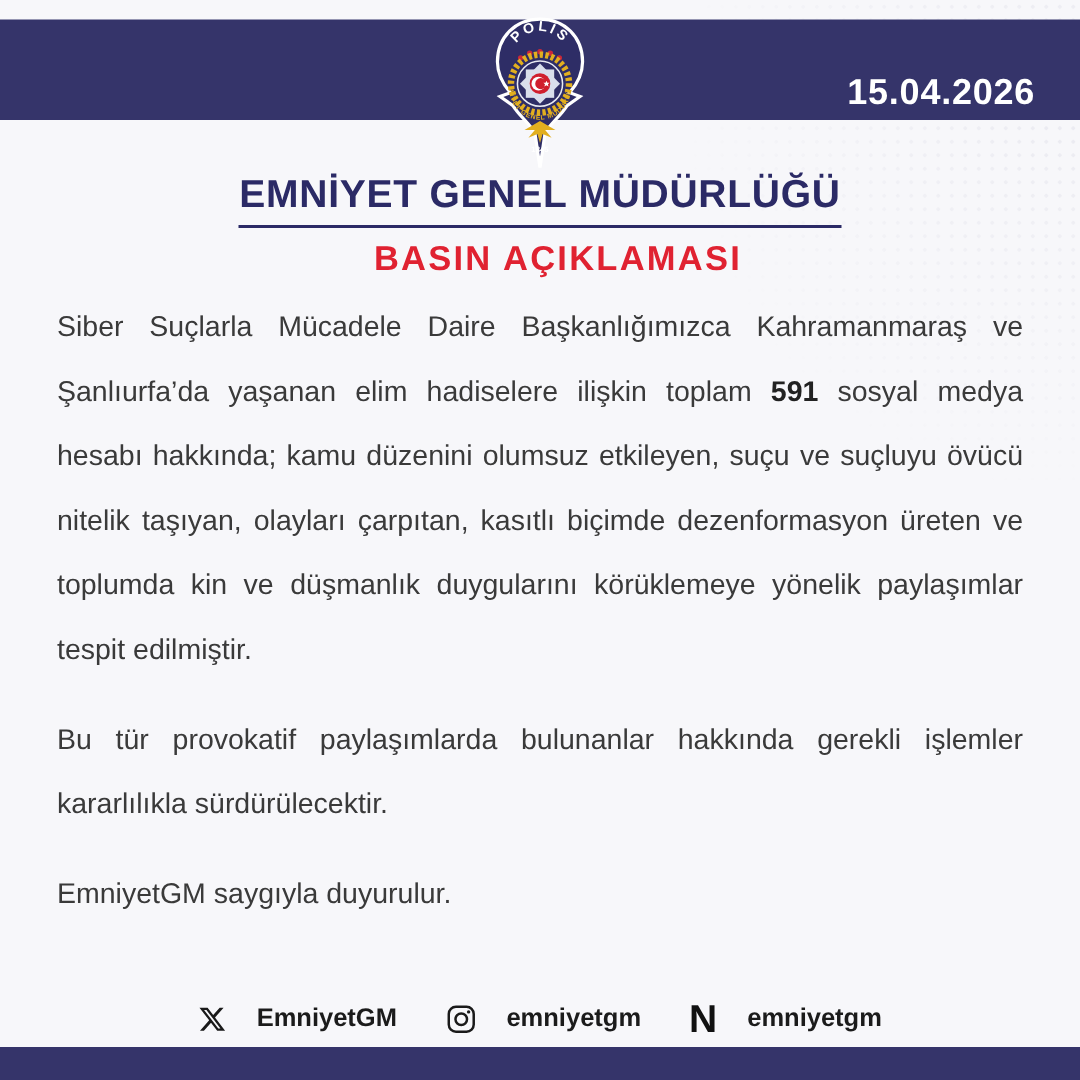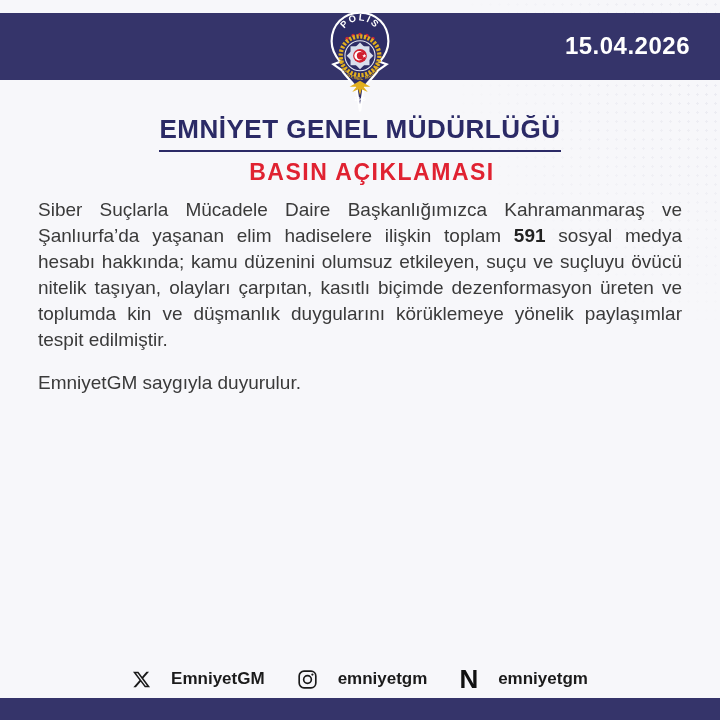--- a/index.html
+++ b/index.html
@@ -20,21 +20,21 @@
     background-size:9px 9px;
     opacity:.06;
     -webkit-mask-image:radial-gradient(circle at 100% 20%, #000 0%, transparent 75%);
     mask-image:radial-gradient(circle at 100% 20%, #000 0%, transparent 75%);
   }
   .header-band{
     position:absolute;top:13px;left:0;width:720px;height:67px;
     background:var(--navy,#35346a);
   }
   .date{
-    position:absolute;top:32px;right:30px;
+    position:absolute;top:48px;right:30px;
     color:#ffffff;font-size:24px;font-weight:bold;letter-spacing:.5px;
   }
   .emblem{
     position:absolute;top:10px;left:50%;transform:translateX(-50%);
     width:86px;height:107px;
   }
   .title-block{
     position:absolute;top:114px;left:0;width:720px;text-align:center;
   }
   .main-title{
@@ -45,21 +45,21 @@
     padding-bottom:5px;
   }
   .sub-title{
     margin-top:7px;
     color:var(--red,#e02231);
     font-size:23px;font-weight:bold;letter-spacing:1.5px;padding-left:24px;
   }
   .body-text{
     position:absolute;top:197px;left:38px;width:644px;
     color:var(--body-text,#3a3a3a);
-    font-size:19px;line-height:26px;
+    font-size:19px;line-height:43px;
     text-align:justify;
   }
   .body-text p{margin-bottom:17px;}
   .body-text .b{font-weight:bold;color:#222;}
   .footer{
     position:absolute;bottom:28px;left:0;width:720px;
     display:flex;justify-content:center;align-items:center;gap:32px;
   }
   .social{
     display:flex;align-items:center;gap:20px;
@@ -128,20 +128,21 @@
     <text x="50" y="106" font-size="6" font-weight="bold" fill="#ffffff" text-anchor="middle">1845</text>
   </svg>
 
   <div class="title-block">
     <div class="main-title">EMNİYET GENEL MÜDÜRLÜĞÜ</div>
     <div class="sub-title">BASIN AÇIKLAMASI</div>
   </div>
 
   <div class="body-text">
     <p><span>Siber Suçlarla Mücadele Daire Başkanlığımızca Kahramanmaraş ve Şanlıurfa’da yaşanan elim hadiselere ilişkin toplam </span><span class="b">591</span><span> sosyal medya hesabı hakkında; kamu düzenini olumsuz etkileyen, suçu ve suçluyu övücü nitelik taşıyan, olayları çarpıtan, kasıtlı biçimde dezenformasyon üreten ve toplumda kin ve düşmanlık duygularını körüklemeye yönelik paylaşımlar tespit edilmiştir.</span></p>
+    <p>Bu tür provokatif paylaşımlarda bulunanlar hakkında gerekli işlemler kararlılıkla sürdürülecektir.</p>
     <p>EmniyetGM saygıyla duyurulur.</p>
   </div>
 
   <div class="footer">
 
     <div class="social">
       <svg width="19" height="19" viewBox="0 0 24 24">
         <path fill="#1a1a1a" d="M18.244 2.25h3.308l-7.227 8.26 8.502 11.24H16.17l-5.214-6.817L4.99 21.75H1.68l7.73-8.835L1.254 2.25H8.08l4.713 6.231 5.451-6.231zm-1.161 17.52h1.833L7.084 4.126H5.117l11.966 15.644z"></path>
       </svg>
       <span>EmniyetGM</span>

